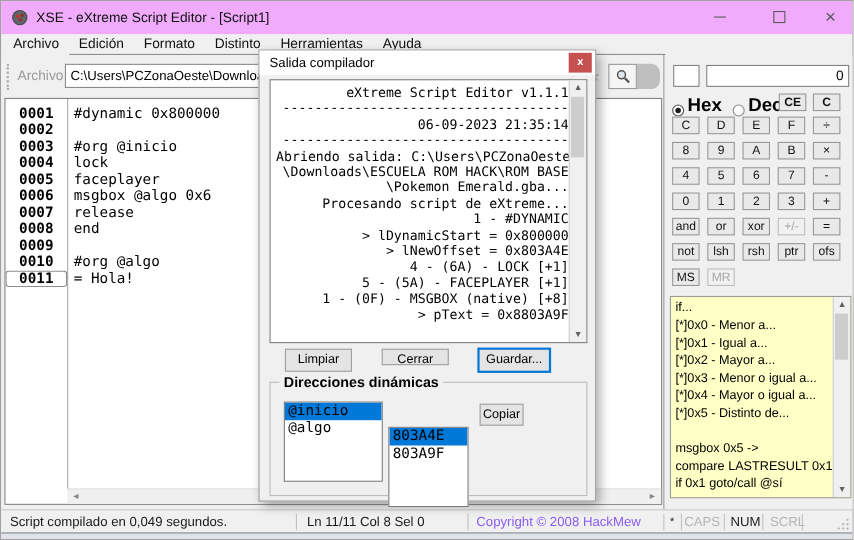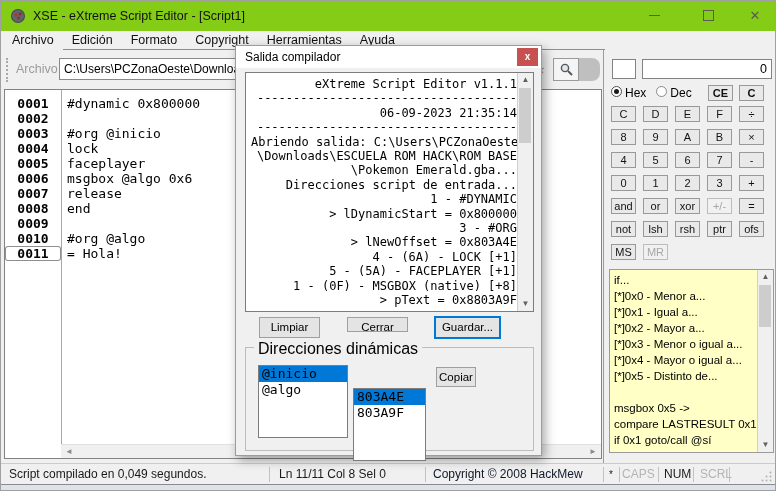--- a/index.html
+++ b/index.html
@@ -5,21 +5,21 @@
   :root{
     --selection:#0078d7; --close-red:#c75050; --help-bg:#ffffc6;
   }
   html,body{margin:0;padding:0;background:#d8d8d8;}
   .app{
     position:relative;width:776px;height:491px;box-sizing:border-box;
     border:1px solid #a0a0a0;background:#f0f0f0;overflow:hidden;
     font-family:"Liberation Sans",sans-serif;color:#000;
   }
   
-  .titlebar{position:absolute;left:0;top:0;width:100%;height:30px;background:#84cc16;}
+  .titlebar{position:absolute;left:0;top:0;width:100%;height:30px;background:#f0abfc;}
   .app-icon{position:absolute;left:9px;top:7px;width:16px;height:16px;}
   .win-title{position:absolute;left:32px;top:8px;font-size:12.5px;color:#111;white-space:nowrap;}
   .win-btn{position:absolute;top:0;width:34px;height:28px;display:flex;align-items:center;justify-content:center;color:#5a5a5a;}
   .btn-min{left:636px;} .btn-max{left:690px;} .btn-close{left:737px;font-size:13px;}
   .min-glyph{display:block;width:11px;height:0;border-top:1px solid #5a5a5a;}
   .max-glyph{display:block;width:9px;height:9px;border:1px solid #5a5a5a;}
   
   .menubar{position:absolute;left:2px;top:30px;height:19px;display:flex;}
   .menu-item{padding:0 9px;font-size:12.5px;line-height:19px;color:#111;white-space:nowrap;}
   .menu-underline{position:absolute;left:62px;top:48px;width:542px;height:1px;background:#8f8f8f;}
@@ -46,21 +46,21 @@
   .hscroll{position:absolute;left:56px;right:0;bottom:0;height:13px;background:#f0f0f0;border-top:1px solid #e0e0e0;}
   .hscroll .arr{position:absolute;top:1px;font-size:8px;color:#8a8a8a;line-height:11px;}
   .hscroll .arr-l{left:4px;} .hscroll .arr-r{right:4px;}
   .panel-sep{position:absolute;left:602px;top:49px;height:413px;width:1px;background:#9b9b9b;}
   
   .calc{position:absolute;left:604px;top:49px;width:172px;height:413px;background:#f0f0f0;}
   .mem-box{position:absolute;left:7px;top:9px;width:24px;height:20px;box-sizing:border-box;background:#fff;border:1px solid #828282;}
   .calc-display{position:absolute;left:37px;top:9px;width:130px;height:20px;box-sizing:border-box;background:#fff;border:1px solid #828282;
     font-size:12.5px;line-height:18px;text-align:right;padding-right:4px;}
   .radio-row{position:absolute;top:36px;left:6px;display:flex;gap:10px;}
-  .radio{display:flex;align-items:flex-start;gap:3px;font-size:12px;}
+  .radio{display:flex;align-items:flex-end;gap:3px;font-size:17px;font-weight:bold;}
   .rdot{width:11px;height:11px;border-radius:50%;border:1px solid #505050;background:#fff;position:relative;box-sizing:border-box;}
   .radio.sel .rdot::after{content:"";position:absolute;left:2px;top:2px;width:5px;height:5px;border-radius:50%;background:#1a1a1a;}
   .radio.unsel .rdot{border-color:#8a8a8a;}
   .calc-btn{box-sizing:border-box;background:#e9e9e9;border:1px solid #999;font-family:"Liberation Sans",sans-serif;
     font-size:11px;text-align:center;color:#111;display:flex;align-items:center;justify-content:center;}
   .ce-btn{position:absolute;left:103px;top:35px;width:25px;height:16px;font-weight:bold;}
   .c-btn{position:absolute;left:134px;top:35px;width:25px;height:16px;font-weight:bold;}
   .keys{position:absolute;left:6px;top:56px;display:grid;grid-template-columns:repeat(5,25px);gap:7px;}
   .key{height:16px;}
   .key.disabled{color:#a6a6a6;border-color:#bdbdbd;background:#f1f1f1;}
@@ -80,32 +80,32 @@
     color:#fff;font-size:10px;font-weight:bold;text-align:center;line-height:18px;}
   .out-box{position:absolute;left:9px;top:26px;width:289px;height:240px;box-sizing:border-box;background:#fff;border:1px solid #7c7c7c;overflow:hidden;}
   .out-text{position:absolute;left:5px;top:4px;right:16px;}
   .out-line{font-family:"DejaVu Sans Mono",monospace;font-size:12px;line-height:14.4px;min-height:14.4px;white-space:pre;text-align:right;}
   .dlg-btn{position:absolute;box-sizing:border-box;background:#e4e4e4;border:1px solid #9f9f9f;
     font-size:11.5px;text-align:center;line-height:19px;}
   .btn-limpiar{left:23px;top:271px;width:61px;height:21px;}
   .btn-cerrar{left:111px;top:271px;width:61px;height:15px;}
   .btn-guardar{left:198px;top:270px;width:67px;height:23px;border:2px solid var(--selection);line-height:19px;}
   .groupbox{position:absolute;left:9px;top:301px;width:289px;height:104px;box-sizing:border-box;border:1px solid #bcbcbc;}
-  .group-title{position:absolute;left:8px;top:-8px;background:#f0f0f0;padding:0 4px;font-size:16px;}
+  .group-title{position:absolute;left:8px;top:-8px;background:#f0f0f0;padding:0 4px;font-size:13px;font-weight:bold;}
   .listbox{position:absolute;top:17px;box-sizing:border-box;background:#fff;border:1px solid #7c7c7c;overflow:hidden;}
   .list-labels{left:12px;width:90px;height:73px;}
   .list-offsets{left:107px;width:73px;height:73px;margin-top:23px;}
   .list-item{font-family:"DejaVu Sans Mono",monospace;font-size:13px;line-height:16px;height:16px;padding-left:3px;white-space:pre;}
   .list-item.selected{background:var(--selection);color:#000000;}
   .btn-copiar{left:190px;top:19px;width:40px;height:20px;}
   
   .statusbar{position:absolute;left:0;top:462px;width:100%;height:21px;background:#f0f0f0;border-top:1px solid #cbcbcb;font-size:12px;}
   .sb{position:absolute;top:0;line-height:21px;white-space:nowrap;color:#1a1a1a;}
   .ssep{position:absolute;top:3px;width:1px;height:15px;background:#c2c2c2;}
-  .sb-copy{color:#0f172a;} .sb-dim{color:#b4b4b4;} .sb-ast{font-size:10px;}
+  .sb-copy{color:#8b5cf6;} .sb-dim{color:#b4b4b4;} .sb-ast{font-size:10px;}
   .bottom-edge{position:absolute;left:0;top:483px;width:100%;height:8px;background:#dfe2e7;border-top:1px solid #878b93;}
 </style>
 </head>
 <body>
 
 <div class="app">
 
   <div class="titlebar">
     <svg class="app-icon" viewBox="0 0 16 16">
       <circle cx="8" cy="8" r="7" fill="#474747"></circle>
@@ -124,21 +124,21 @@
     <div class="win-btn btn-close">
         <span>✕</span>
       </div>
   </div>
 
   <div class="menubar">
 
   <div class="menu-item">Archivo</div>
       <div class="menu-item">Edición</div>
       <div class="menu-item">Formato</div>
-      <div class="menu-item">Copyright</div>
+      <div class="menu-item">Distinto</div>
       <div class="menu-item">Herramientas</div>
       <div class="menu-item">Ayuda</div>
     </div>
   <div class="menu-underline"></div>
 
   <div class="toolbar">
     <div class="tb-grip"></div>
     <span class="tb-label">Archivo</span>
     <input class="path-box" readonly="" value="C:\Users\PCZonaOeste\Downloads" style="">
     <span class="pen-icon">‹</span>
@@ -289,24 +289,23 @@
     <div class="out-box">
       <div class="out-text">
 
       <div class="out-line">eXtreme Script Editor v1.1.1</div>
           <div class="out-line">------------------------------------</div>
           <div class="out-line">06-09-2023 21:35:14</div>
           <div class="out-line">------------------------------------</div>
           <div class="out-line">Abriendo salida: C:\Users\PCZonaOeste</div>
           <div class="out-line">\Downloads\ESCUELA ROM HACK\ROM BASE</div>
           <div class="out-line">\Pokemon Emerald.gba...</div>
-          <div class="out-line">Direcciones script de entrada...</div>
+          <div class="out-line">Procesando script de eXtreme...</div>
           <div class="out-line">1 - #DYNAMIC</div>
           <div class="out-line"> &gt; lDynamicStart = 0x800000</div>
-          <div class="out-line">3 - #ORG</div>
           <div class="out-line"> &gt; lNewOffset = 0x803A4E</div>
           <div class="out-line">4 - (6A) - LOCK [+1]</div>
           <div class="out-line">5 - (5A) - FACEPLAYER [+1]</div>
           <div class="out-line">1 - (0F) - MSGBOX (native) [+8]</div>
           <div class="out-line"> &gt; pText = 0x8803A9F</div>
         </div>
       <div class="vscroll">
         <div class="up">▲</div>
         <div class="thumb" style="top:15px;height:55px;"></div>
         <div class="dn">▼</div>

